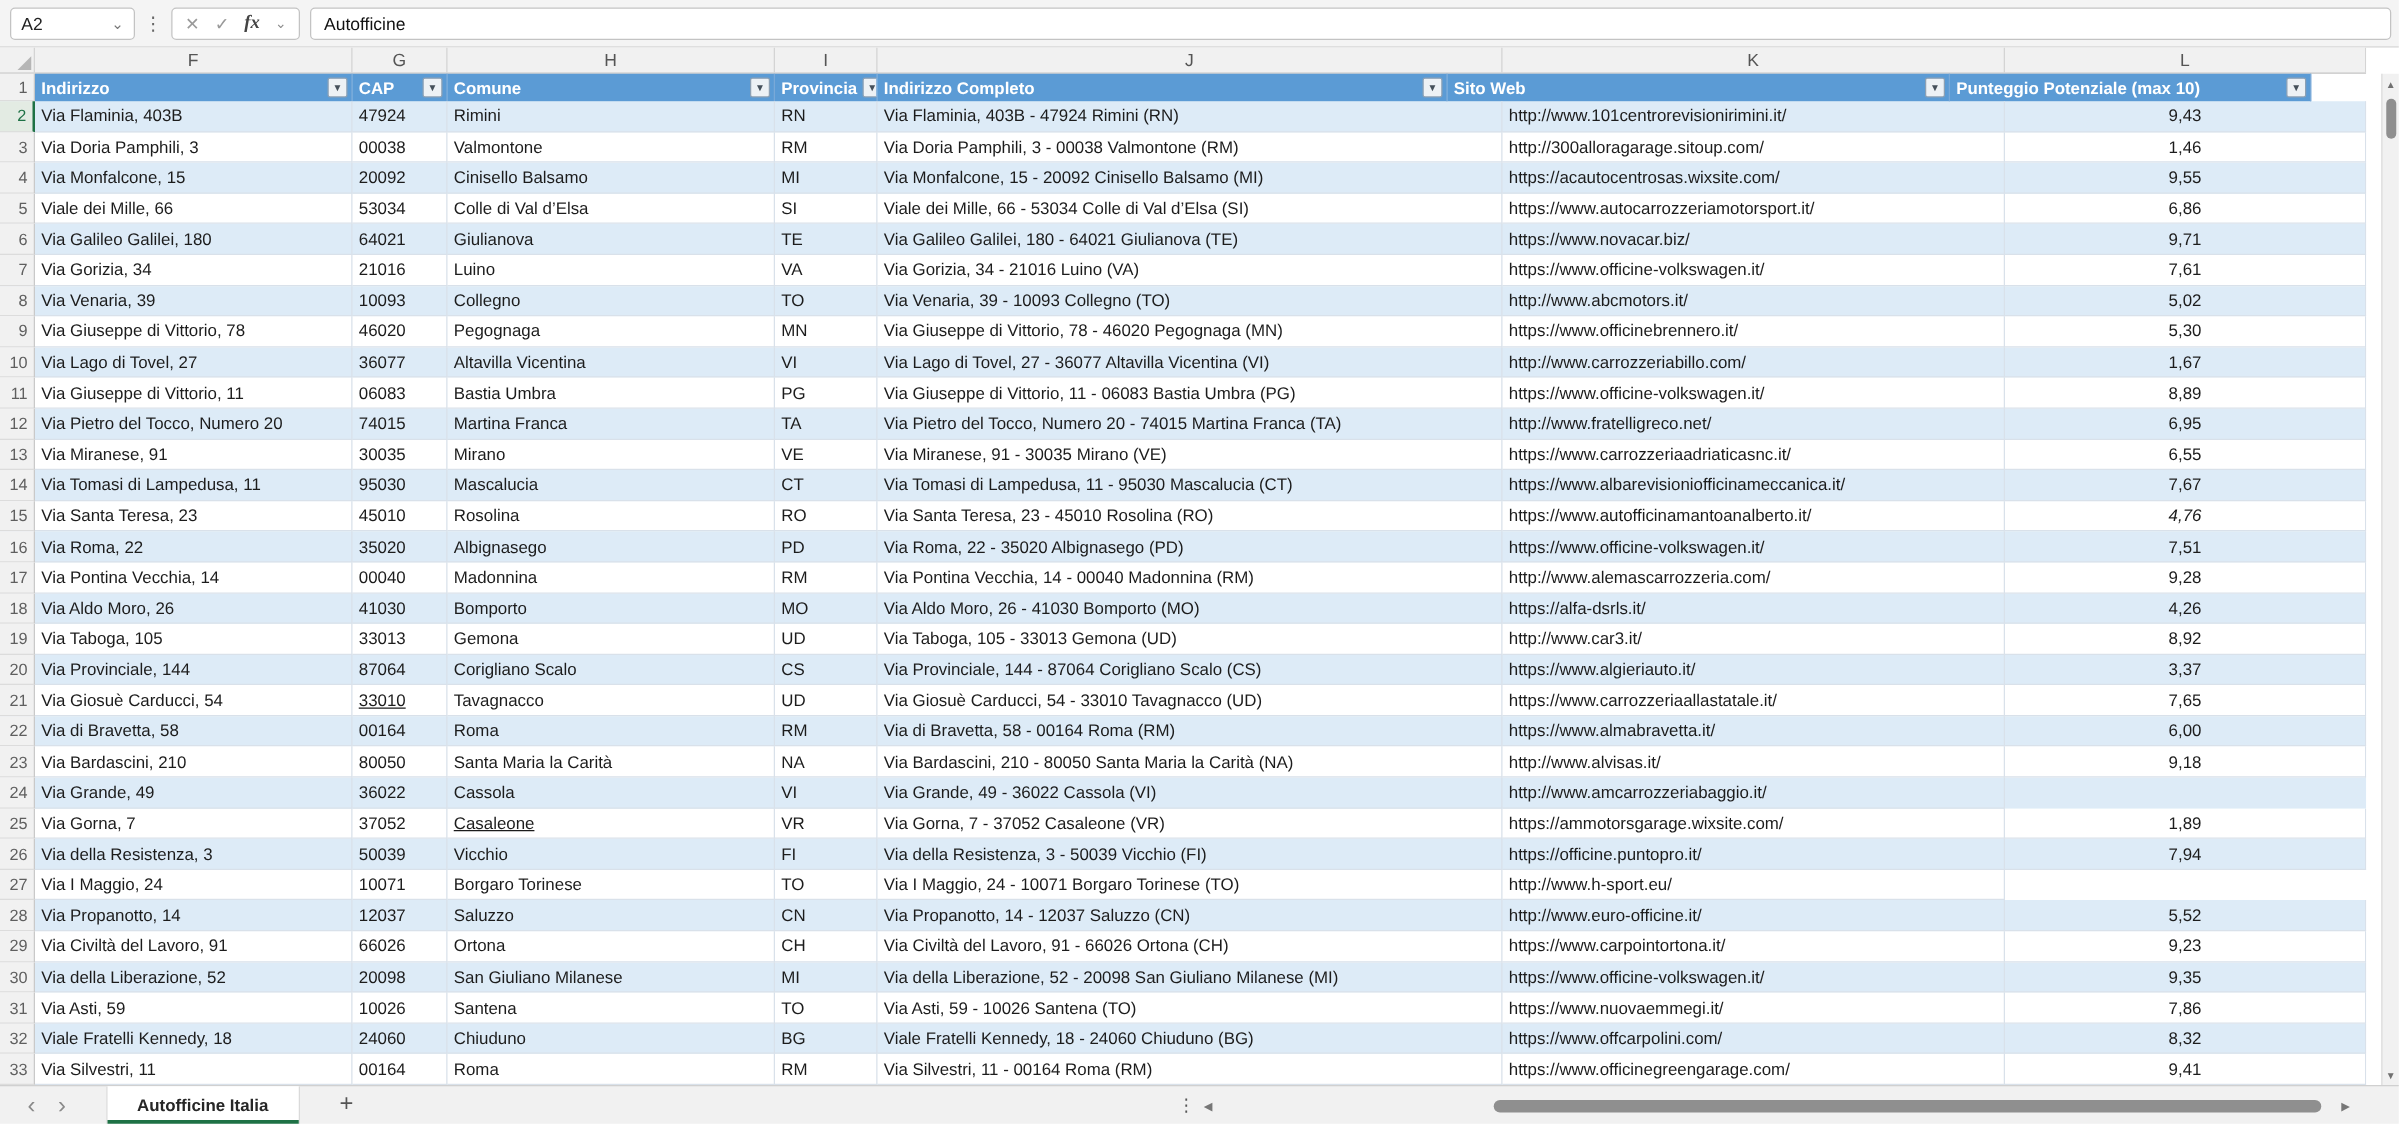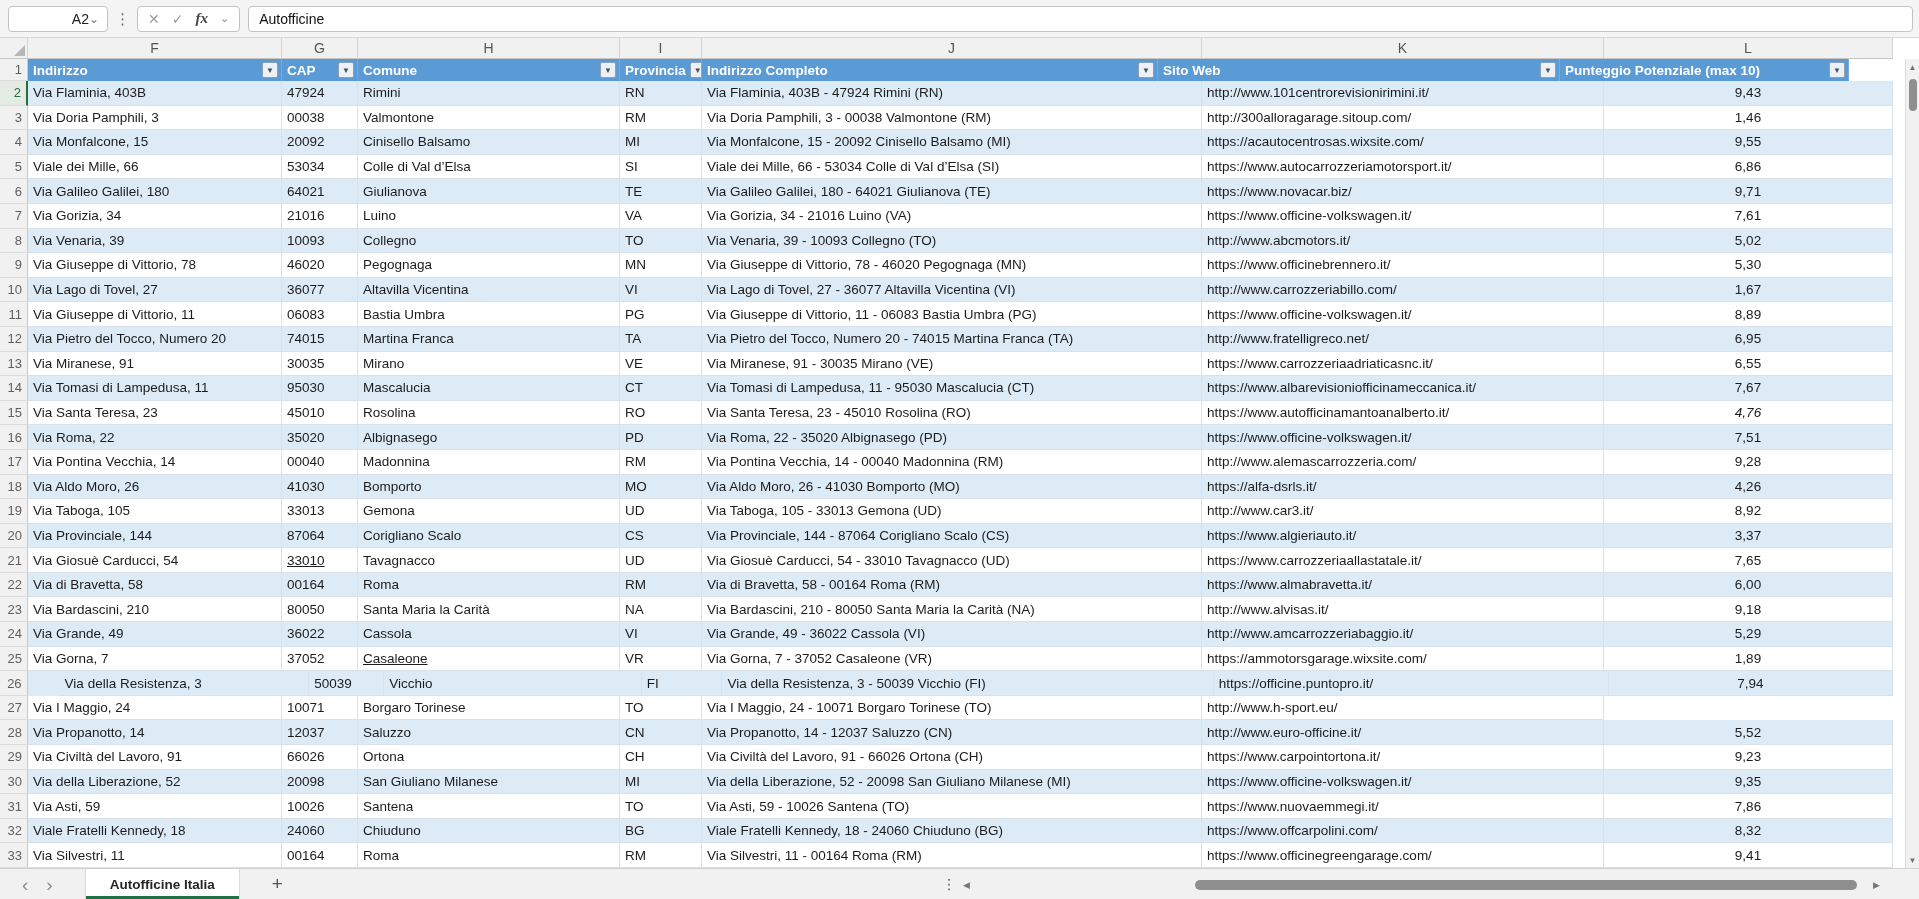--- a/index.html
+++ b/index.html
@@ -6,21 +6,21 @@
   html,body { width:1919px; height:899px; overflow:hidden; background:#fff;
     font-family:"Liberation Sans", sans-serif; }
 
   
   .topbar { position:absolute; top:0; left:0; width:1919px; height:38px;
     background:#F4F4F4; border-bottom:1px solid #D8D8D8;
     display:flex; align-items:center; }
   .namebox { margin-left:8px; width:100px; height:26px; background:#fff;
     border:1px solid #C3C3C3; border-radius:4px; display:flex; align-items:center;
     padding:0 8px; font-size:14px; color:#222; }
-  .namebox .val { flex:1;text-align:right; }
+  .namebox .val { flex:1; }
   .chev { color:#777; font-size:12px; line-height:1; }
   .dots { margin:0 7px; color:#666; font-size:15px; }
   .fxgroup { height:26px; background:#fff; border:1px solid #C3C3C3; border-radius:4px;
     display:flex; align-items:center; gap:12px; padding:0 10px; }
   .fxgroup .x, .fxgroup .ck { color:#9a9a9a; font-size:14px; }
   .fx { font-family:"Liberation Serif", serif; font-style:italic; font-weight:bold;
     font-size:15px; color:#444; }
   .fxchev { color:#888; font-size:11px; }
   .formulabox { flex:1; height:26px; background:#fff; border:1px solid #C3C3C3;
     border-radius:4px; margin:0 6px 0 8px; padding:0 10px; display:flex;
@@ -373,35 +373,34 @@
         <div class="cell ctr" style="width: 289px;">9,18</div>
       </div>
       <div class="r band">
         <div class="rn">24</div>
         <div class="cell" style="width: 254px;">Via Grande, 49</div>
         <div class="cell" style="width: 76px;">36022</div>
         <div class="cell" style="width: 262px;">Cassola</div>
         <div class="cell" style="width: 82px;">VI</div>
         <div class="cell" style="width: 500px;">Via Grande, 49 - 36022 Cassola (VI)</div>
         <div class="cell" style="width: 402px;">http://www.amcarrozzeriabaggio.it/</div>
-        <div class="cell ctr" style="width: 289px;">5,29</div>
       </div>
       <div class="r">
         <div class="rn">25</div>
         <div class="cell" style="width: 254px;">Via Gorna, 7</div>
         <div class="cell" style="width: 76px;">37052</div>
         <div class="cell" style="width: 262px; text-decoration: underline;">Casaleone</div>
         <div class="cell" style="width: 82px;">VR</div>
         <div class="cell" style="width: 500px;">Via Gorna, 7 - 37052 Casaleone (VR)</div>
         <div class="cell" style="width: 402px;">https://ammotorsgarage.wixsite.com/</div>
         <div class="cell ctr" style="width: 289px;">1,89</div>
       </div>
       <div class="r band">
         <div class="rn">26</div>
-        <div class="cell" style="width: 254px; margin-left: 32px;">Via della Resistenza, 3</div>
+        <div class="cell" style="width: 254px;">Via della Resistenza, 3</div>
         <div class="cell" style="width: 76px;">50039</div>
         <div class="cell" style="width: 262px;">Vicchio</div>
         <div class="cell" style="width: 82px;">FI</div>
         <div class="cell" style="width: 500px;">Via della Resistenza, 3 - 50039 Vicchio (FI)</div>
         <div class="cell" style="width: 402px;">https://officine.puntopro.it/</div>
         <div class="cell ctr" style="width: 289px;">7,94</div>
       </div>
       <div class="r">
         <div class="rn">27</div>
         <div class="cell" style="width: 254px;">Via I Maggio, 24</div>

